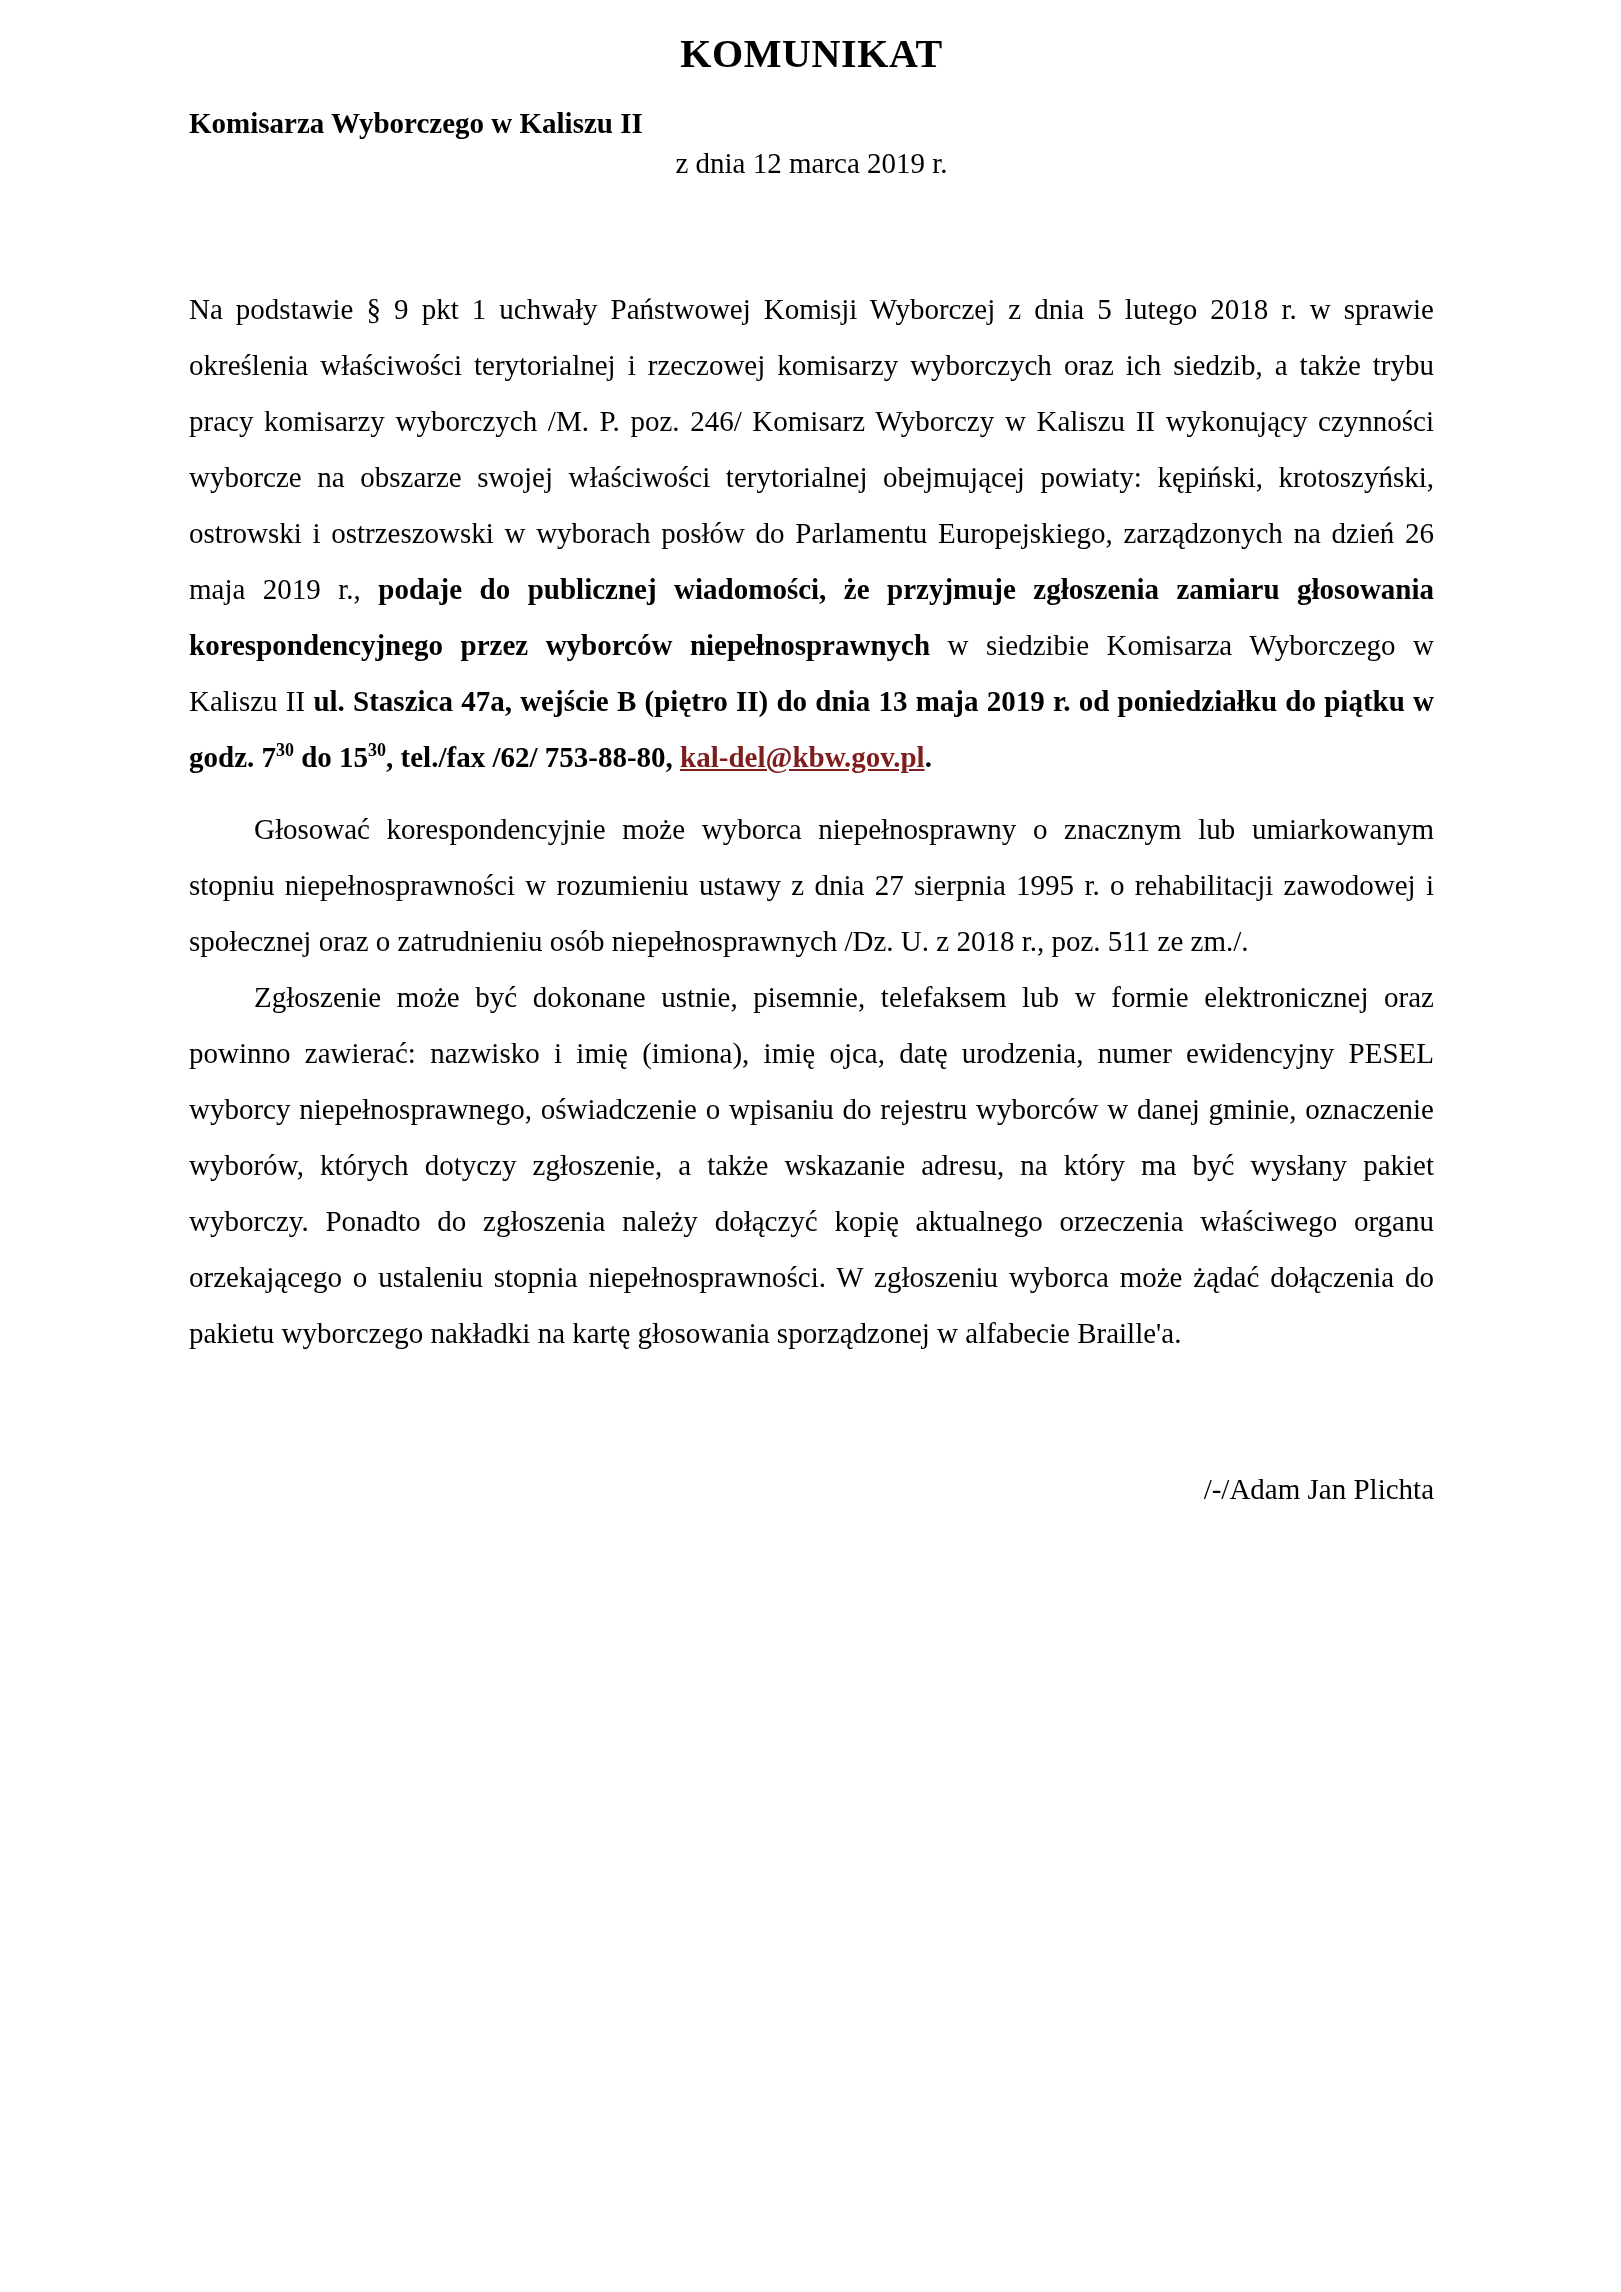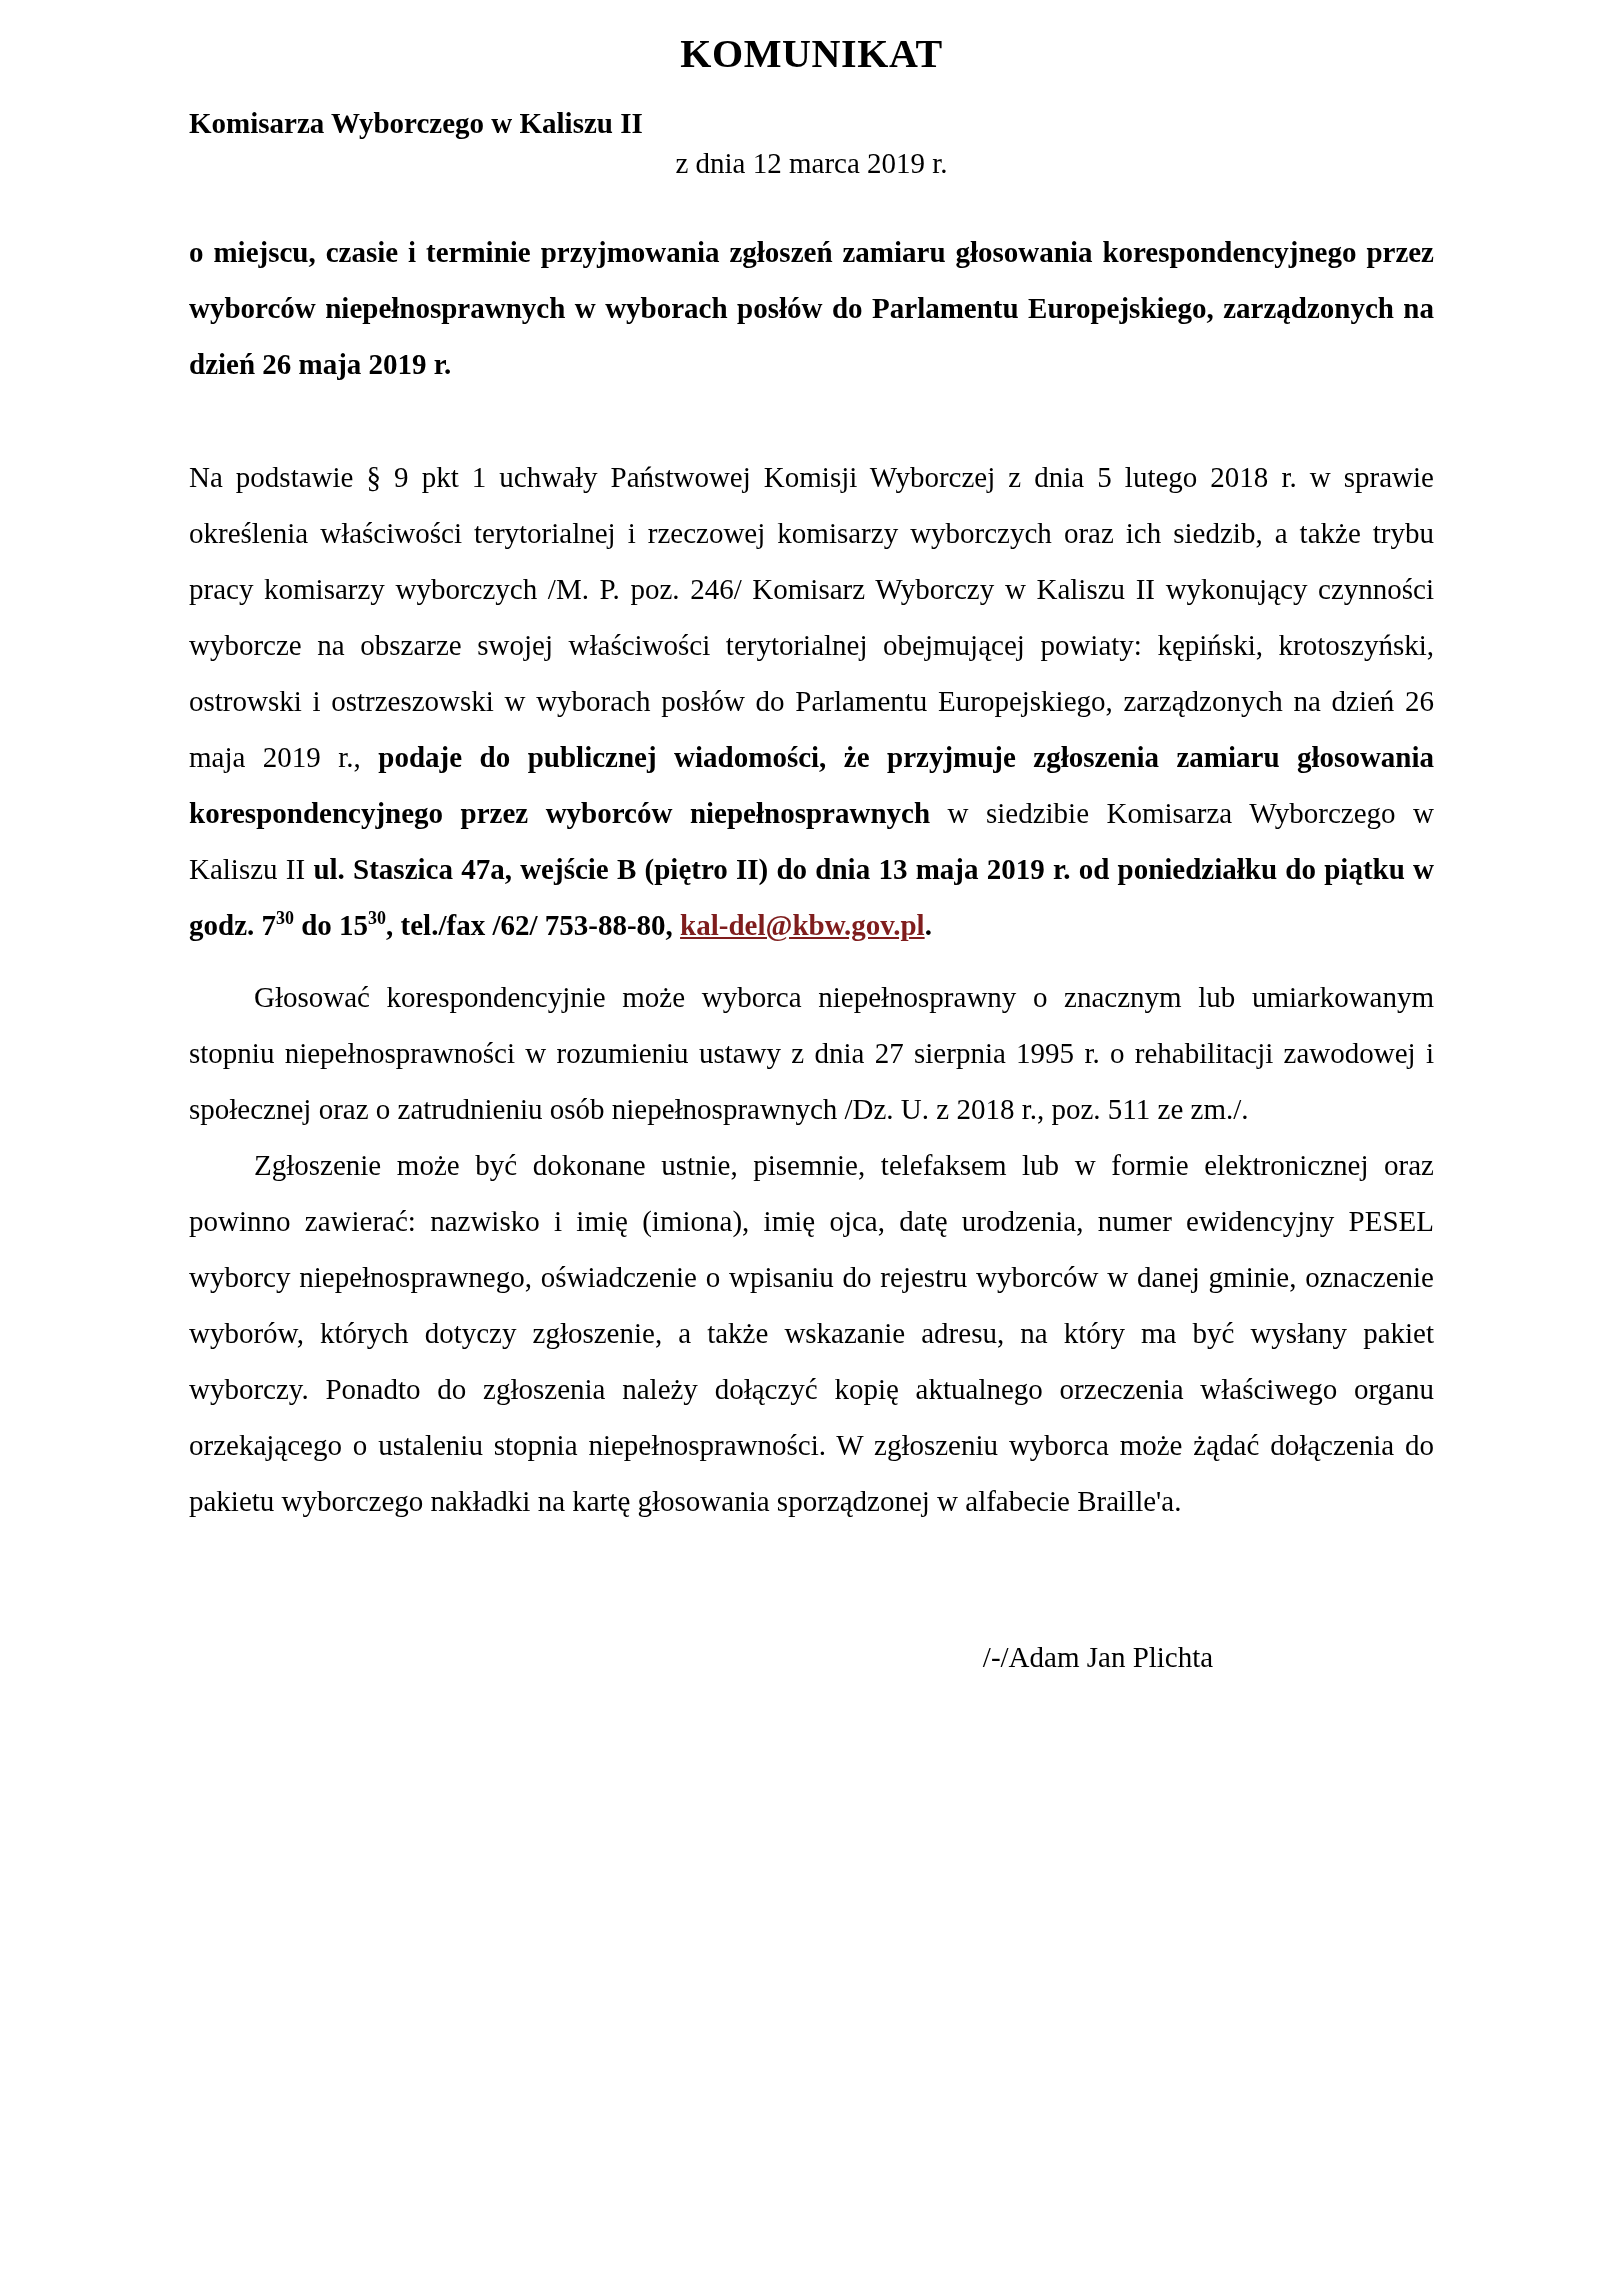--- a/index.html
+++ b/index.html
@@ -86,42 +86,41 @@
   }
 
   sup {
     font-size: 0.62em;
     vertical-align: super;
     line-height: 0;
   }
 
   .signature-block {
     margin-top: 110px;
-    text-align: center;
+    text-align: right;
     padding-left: 573px;
   }
   .signature {
     font-size: 29px;
     line-height: 1.3;
     white-space: nowrap;
   }
 </style>
 </head>
 <body>
 
 <div class="page">
   <div class="content">
 
     <h1 class="title-main">KOMUNIKAT</h1>
 
     <h2 class="title-sub">Komisarza Wyborczego w Kaliszu II</h2>
 
     <h3 class="title-date">z dnia 12 marca 2019 r.</h3>
 
-    <p class="para bold">o miejscu, czasie i terminie przyjmowania zgłoszeń zamiaru głosowania korespondencyjnego przez wyborców niepełnosprawnych w wyborach posłów do Parlamentu Europejskiego, zarządzonych na dzień 26 maja 2019 r.</p>
 
     <div class="spacer-lg"></div>
 
     <p class="para">
       <span>Na podstawie § 9 pkt 1 uchwały Państwowej Komisji Wyborczej  z dnia 5 lutego 2018 r. w sprawie określenia właściwości terytorialnej i rzeczowej komisarzy wyborczych oraz  ich siedzib, a także trybu pracy komisarzy wyborczych /M. P. poz. 246/ Komisarz Wyborczy w Kaliszu II wykonujący czynności wyborcze na obszarze swojej właściwości terytorialnej obejmującej powiaty: kępiński, krotoszyński, ostrowski i ostrzeszowski w wyborach posłów do Parlamentu Europejskiego, zarządzonych na dzień 26 maja 2019 r.,</span>
       <b>podaje do publicznej wiadomości, że przyjmuje zgłoszenia zamiaru głosowania korespondencyjnego przez wyborców niepełnosprawnych</b><span> w siedzibie Komisarza Wyborczego w Kaliszu II </span><b>ul. Staszica 47a, wejście B (piętro II) do dnia 13 maja 2019 r. od poniedziałku do piątku w godz. 7</b><b><sup>30</sup></b><b> do 15</b><b><sup>30</sup></b><b>, tel./fax  /62/ 753-88-80, </b><a class="email-link" href="mailto:kal-del@kbw.gov.pl">kal-del@kbw.gov.pl</a><b>.</b>
     </p>
 
     <div class="spacer-md"></div>
 

